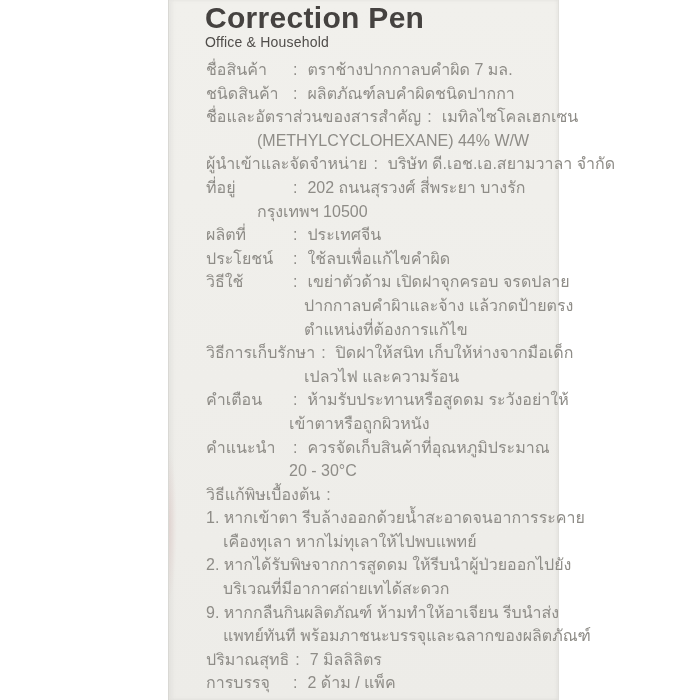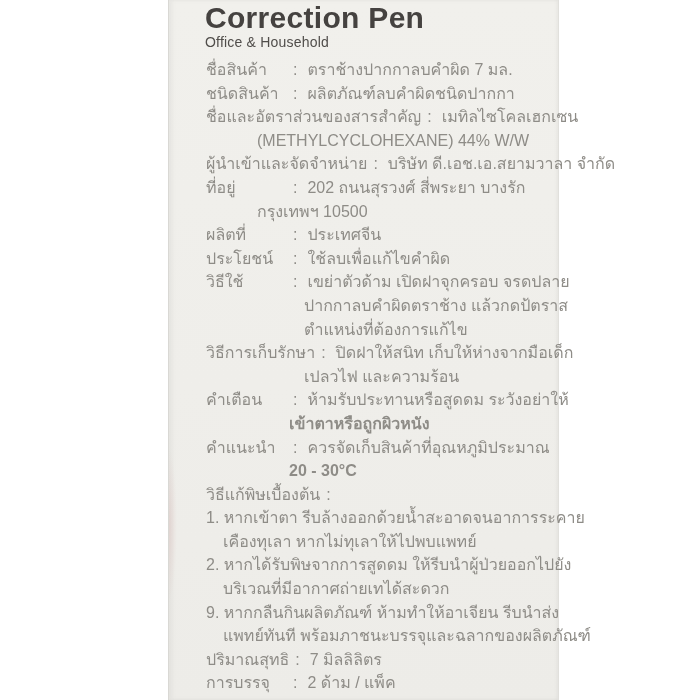--- a/index.html
+++ b/index.html
@@ -72,21 +72,21 @@
     height: 23.6px;
     line-height: 23.6px;
     white-space: nowrap;
   }
   .pair { display: flex; align-items: center; }
   .flabel { flex: 0 0 auto; min-width: 81px; margin-right: 6px; }
   .colon  { flex: 0 0 auto; margin-right: 10px; }
   .fvalue { flex: 0 0 auto; }
   .ind-a { padding-left: 51px; }   
   .ind-b { padding-left: 98px; }   
-  .ind-c { padding-left: 83px; font-weight: bold; }   
+  .ind-c { padding-left: 83px; }   
   .ind-d { padding-left: 17px; }   
 </style>
 </head>
 <body>
 
 <div class="scene">
   <div class="label">
 
     <div class="header">
       <div class="title">Correction Pen</div>
@@ -137,21 +137,21 @@
         <span class="flabel">ประโยชน์</span>
         <span class="colon">:</span>
         <span class="fvalue">ใช้ลบเพื่อแก้ไขคำผิด</span>
       </div>
 
       <div class="line pair">
         <span class="flabel">วิธีใช้</span>
         <span class="colon">:</span>
         <span class="fvalue">เขย่าตัวด้าม เปิดฝาจุกครอบ จรดปลาย</span>
       </div>
-      <div class="line ind-b">ปากกาลบคำผิดตราช้าง แล้วกดป้ตราส</div>
+      <div class="line ind-b">ปากกาลบคำผิาและจ้าง แล้วกดป้ายตรง</div>
       <div class="line ind-b">ตำแหน่งที่ต้องการแก้ไข</div>
 
       <div class="line pair">
         <span class="flabel">วิธีการเก็บรักษา</span>
         <span class="colon">:</span>
         <span class="fvalue">ปิดฝาให้สนิท เก็บให้ห่างจากมือเด็ก</span>
       </div>
       <div class="line ind-b">เปลวไฟ และความร้อน</div>
 
       <div class="line pair">

